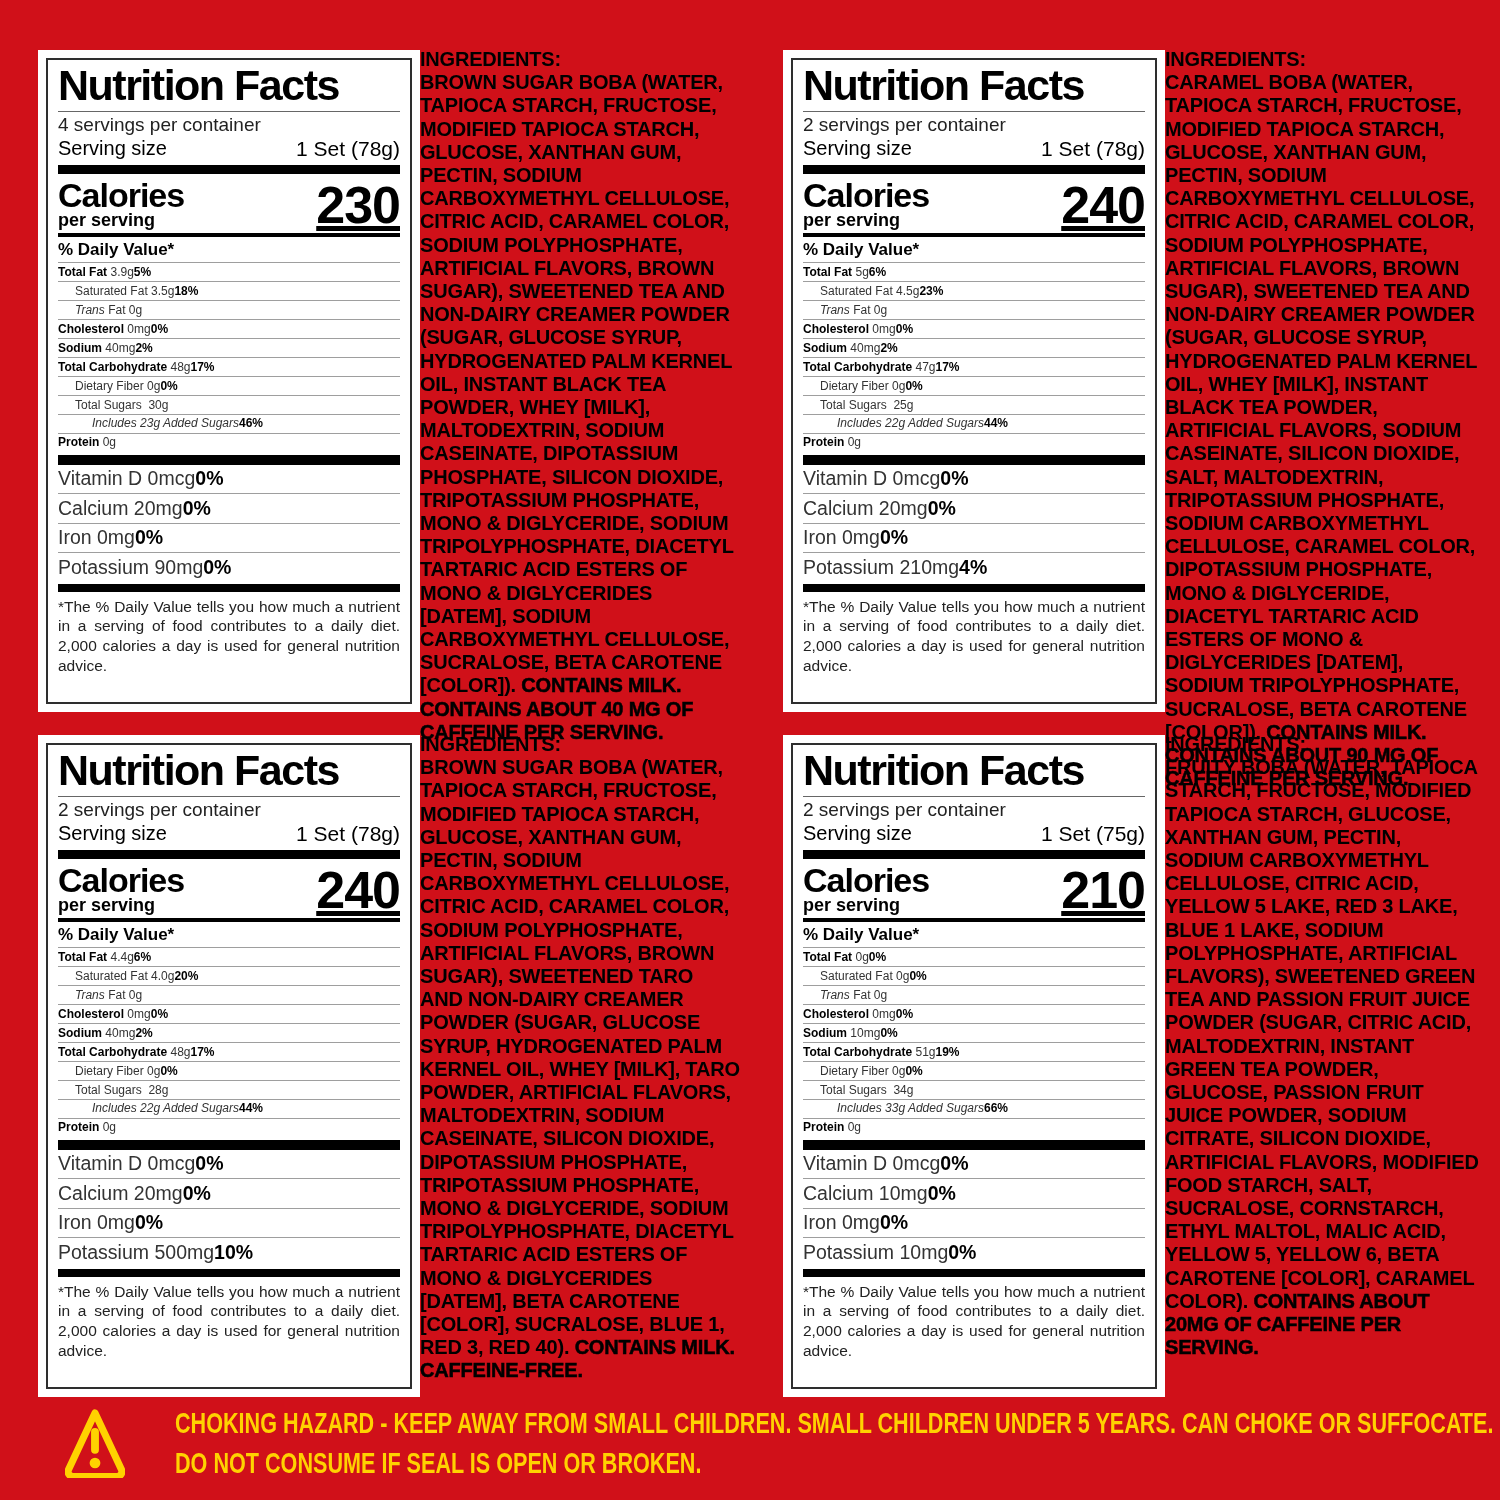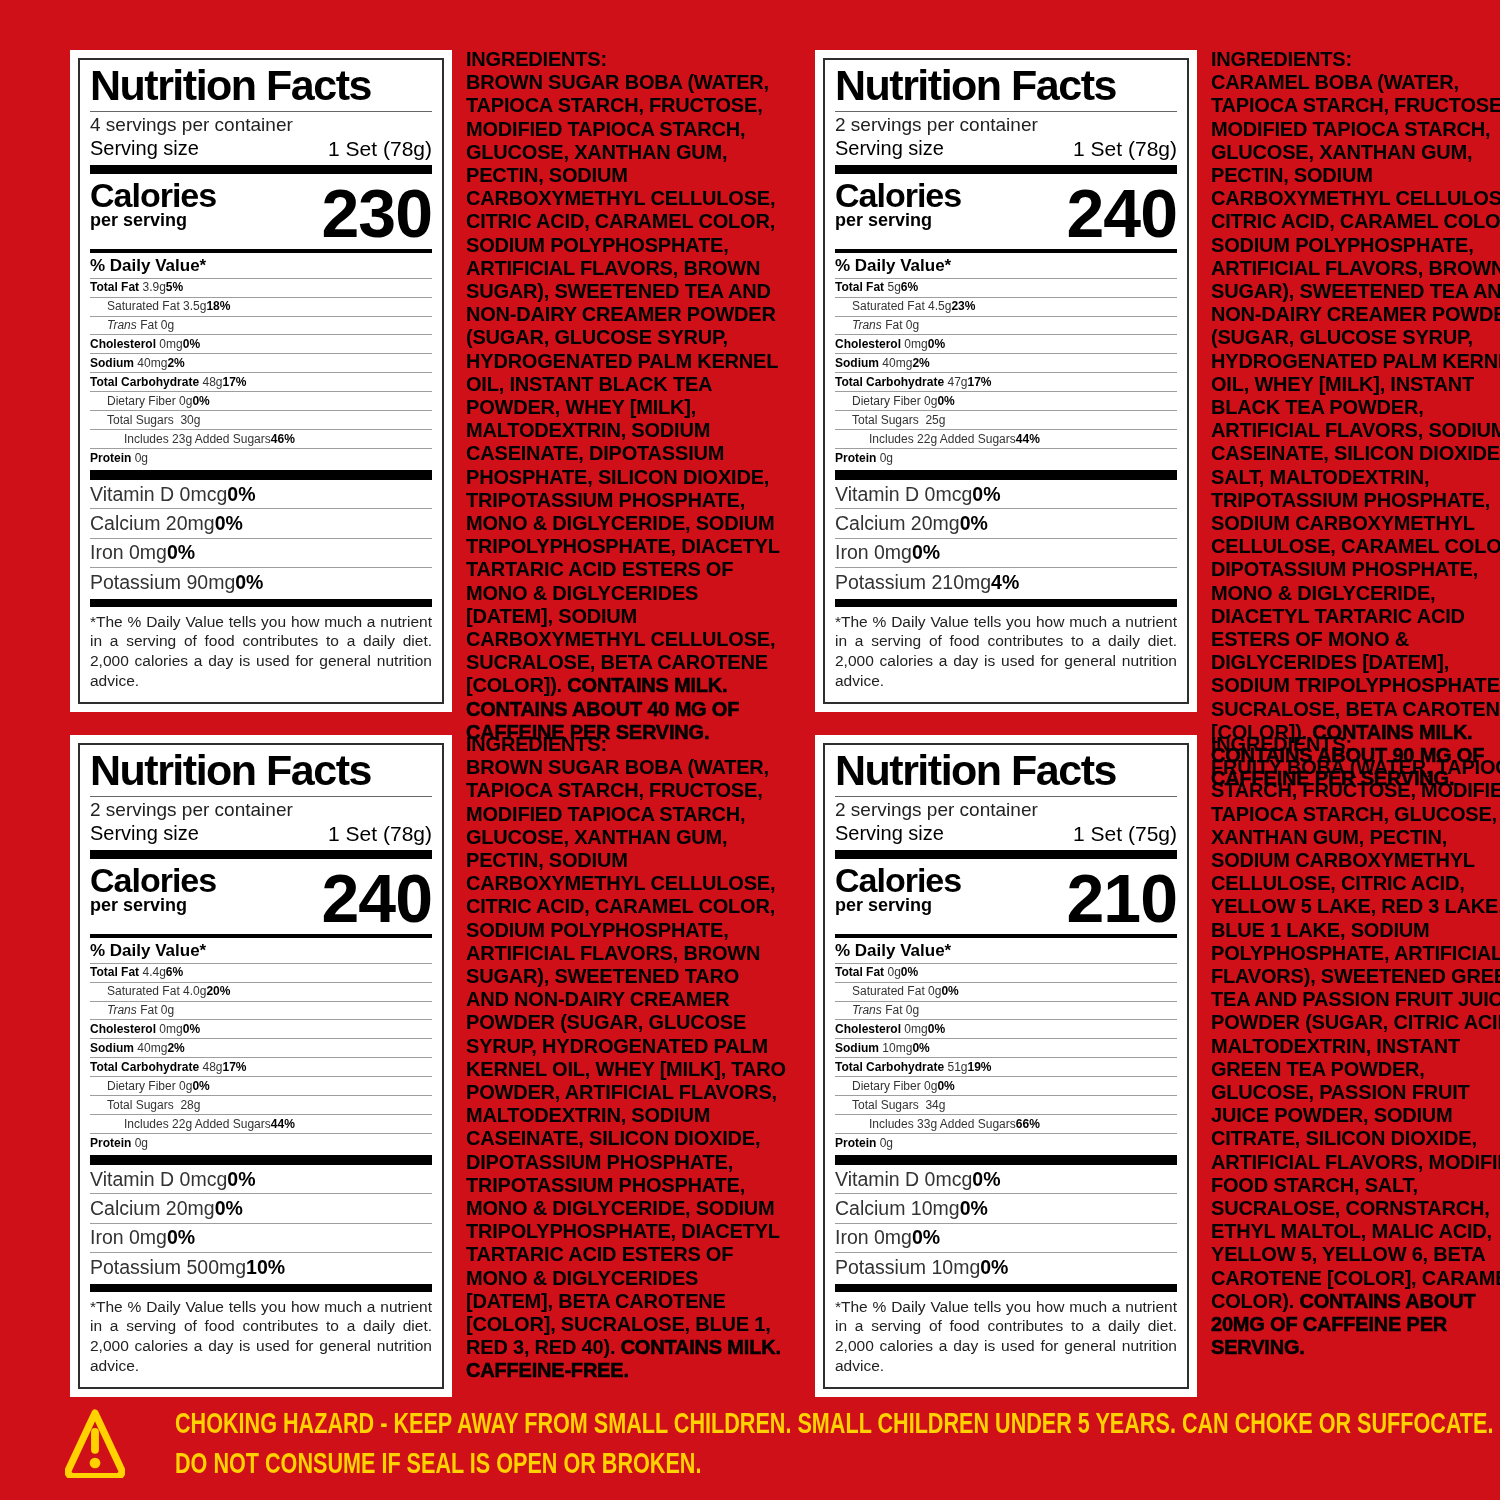--- a/index.html
+++ b/index.html
@@ -1,46 +1,46 @@
 <!DOCTYPE html>
 <html><head>
 <meta charset="utf-8">
 <style>
   html,body{margin:0;padding:0;}
   #stage{
     position:relative;width:1500px;height:1500px;overflow:hidden;
     background:#d01019;
     font-family:"Liberation Sans", sans-serif;
   }
-  .quadrant{position:absolute;display:flex;gap:14px;margin-left:32px;}
+  .quadrant{position:absolute;display:flex;}
   .q0{left:38px;top:50px}.q1{left:783px;top:50px}.q2{left:38px;top:735px}.q3{left:783px;top:735px}
 
   
   .nf-card{width:382px;height:662px;background:#fff;padding:8px;box-sizing:border-box;flex:none;}
   .nf-inner{border:2px solid #2e2e2e;height:100%;box-sizing:border-box;padding:4px 10px 6px;overflow:hidden;color:#000;}
   .nf-title{font-size:43px;font-weight:bold;letter-spacing:-1.5px;line-height:1.0;border-bottom:1px solid #666;padding-bottom:4px;white-space:nowrap;}
   .nf-servings{font-size:19px;color:#222;margin-top:3px;line-height:1.1;}
   .nf-ss-row{display:flex;justify-content:space-between;font-weight:normal;font-size:20px;line-height:1.2;align-items:center;}
   .nf-ss-row .val{font-size:21px;}
   .bar{background:#000;}
   .bar-thick{height:9px;margin:4px 0 2px;}
   .bar-med{height:4px;margin:2px 0 0;}
   .bar-thick2{height:10px;margin:3px 0 0;}
   .bar-thick3{height:8px;margin:2px 0 5px;}
   .nf-cal-row{display:flex;justify-content:space-between;align-items:flex-start;padding:3px 0 1px;}
   .nf-cal-word{font-size:34px;font-weight:bold;line-height:0.95;letter-spacing:-1px;}
   .nf-cal-sub{font-size:18px;font-weight:bold;line-height:1.05;}
-  .nf-cal-val{font-size:68px;font-weight:bold;line-height:0.95;margin-top:2px;letter-spacing:-1px;}
+  .nf-cal-val{font-size:52px;font-weight:bold;line-height:0.95;margin-top:2px;letter-spacing:-1px;text-decoration:underline;}
   .nf-dvh{font-size:17px;font-weight:bold;padding:3px 0 2px;}
   .nf-row{display:flex;justify-content:flex-start;font-size:12px;line-height:1.12;padding:2.5px 0 2px;border-top:1px solid #9e9e9e;color:#333;}
   .nf-row .nf-dv{font-weight:bold;color:#000;}
   .b{font-weight:bold;color:#000;}
   .i{font-style:italic;}
   .ind1{padding-left:17px;}
-  .ind2{padding-left:34px;}
+  .ind2{padding-left:34px;font-style:italic;}
   .vit-row{display:flex;justify-content:flex-start;font-size:19.5px;line-height:1.1;padding:3.5px 0;color:#333;}
   .vit-row + .vit-row{border-top:1px solid #9e9e9e;}
   .vit-row .nf-dv{font-weight:bold;color:#000;}
   .nf-foot{font-size:15.5px;color:#222;line-height:1.27;text-align:justify;margin-top:4px;}
 
   
   .ing{width:320px;color:#000000;font-weight:bold;font-size:20px;line-height:23.2px;letter-spacing:-0.2px;margin-top:-2px;}
   .ing-h{display:block;}
   .ing-b{-webkit-text-stroke:0.5px currentColor;}
 

